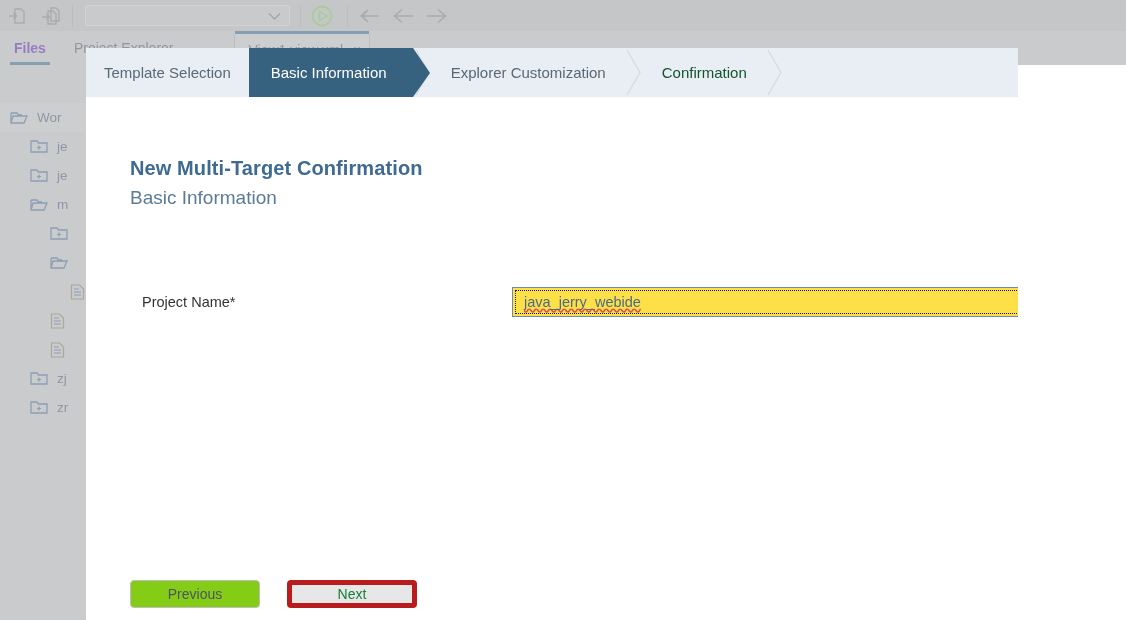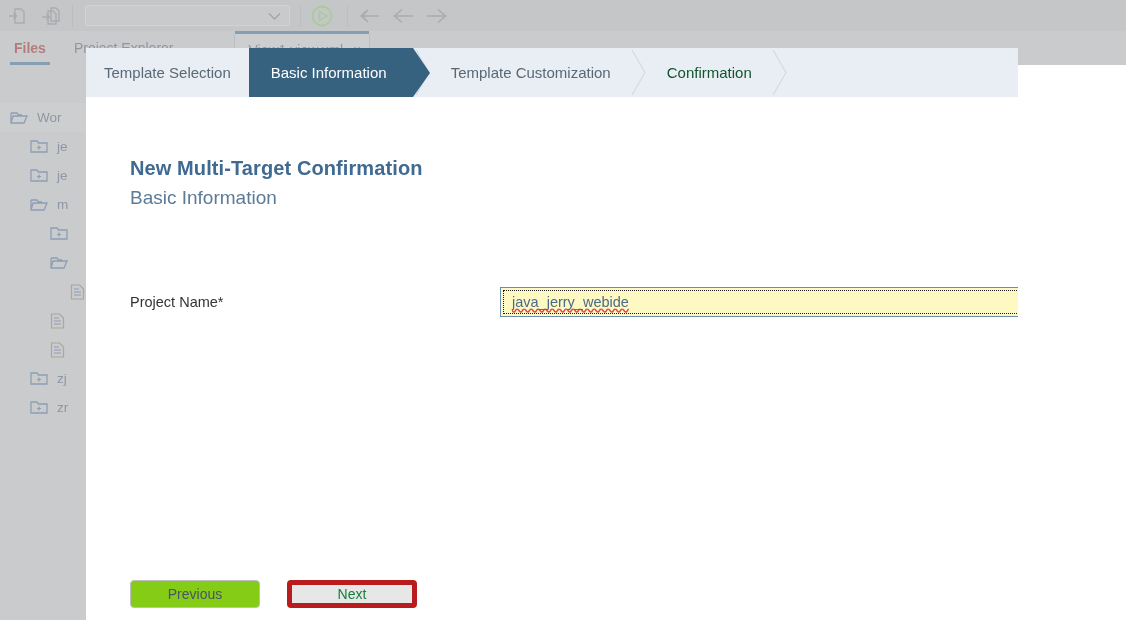--- a/index.html
+++ b/index.html
@@ -81,21 +81,21 @@
   .ide-tab {
     height: 34px;
     display: flex;
     align-items: center;
     padding: 0 14px;
     font-size: 14px;
     color: #3e4a5c;
     box-sizing: border-box;
     position: relative;
   }
-  .ide-tab.bold { font-weight: bold; color: #7f1d1d; }
+  .ide-tab.bold { font-weight: bold; color: #4c1d95; }
   .ide-tab.active-underline::after {
     content: "";
     position: absolute;
     left: 10px; right: 10px;
     bottom: 0;
     height: 3px;
     background: #2e5c78;
   }
   .ide-tab.editor-tab {
     background: #a9abae;
@@ -246,36 +246,36 @@
   .wizard-subtitle {
     position: absolute;
     left: 44px;
     top: 90px;
     font-size: 19px;
     color: #5b7b97;
   }
 
   .form-row {
     position: absolute;
-    left: 44px;
+    left: 56px;
     top: 190px;
     width: 970px;
     display: flex;
     align-items: center;
   }
   .form-label {
     width: 370px;
     font-size: 14.5px;
     color: #333333;
     flex: none;
   }
   .form-input-wrap {
     flex: 1;
     border: 1px solid #6a8cae;
-    background: #fef9c3;
+    background: #fde047;
     box-sizing: border-box;
     height: 30px;
     padding: 2px;
   }
   .form-input-inner {
     border: 1px dotted #1a1a1a;
     height: 100%;
     box-sizing: border-box;
     display: flex;
     align-items: center;
@@ -482,21 +482,21 @@
     </div>
     <div class="wstep current">
       <span>Basic Information</span>
     </div>
     <div class="wsep">
       <svg width="18" height="49" viewBox="0 0 18 49">
           <path d="M2 2 L15 24.5 L2 47" fill="none" stroke="#d3dce4" stroke-width="1.3"></path>
         </svg>
     </div>
     <div class="wstep">
-      <span>Template Customization</span>
+      <span>Explorer Customization</span>
     </div>
     <div class="wsep">
       <svg width="18" height="49" viewBox="0 0 18 49">
           <path d="M2 2 L15 24.5 L2 47" fill="none" stroke="#d3dce4" stroke-width="1.3"></path>
         </svg>
     </div>
     <div class="wstep disabled">
       <span>Confirmation</span>
     </div>
     <div class="wsep">

